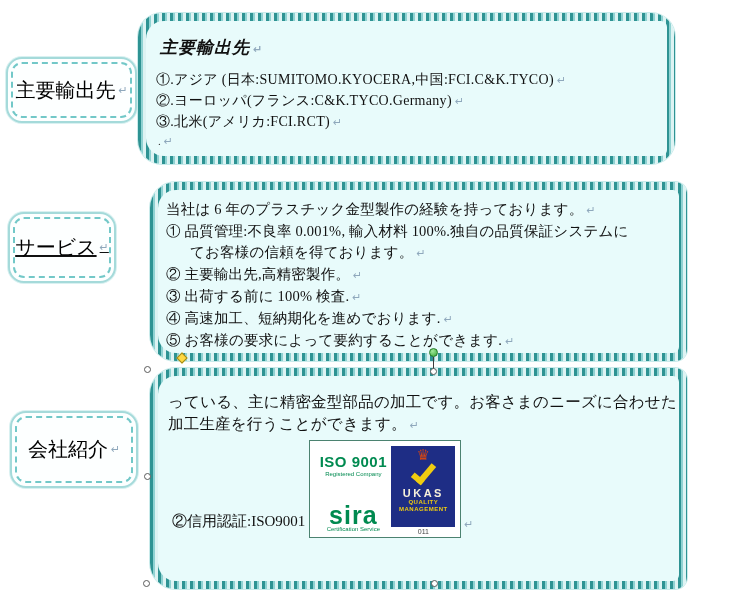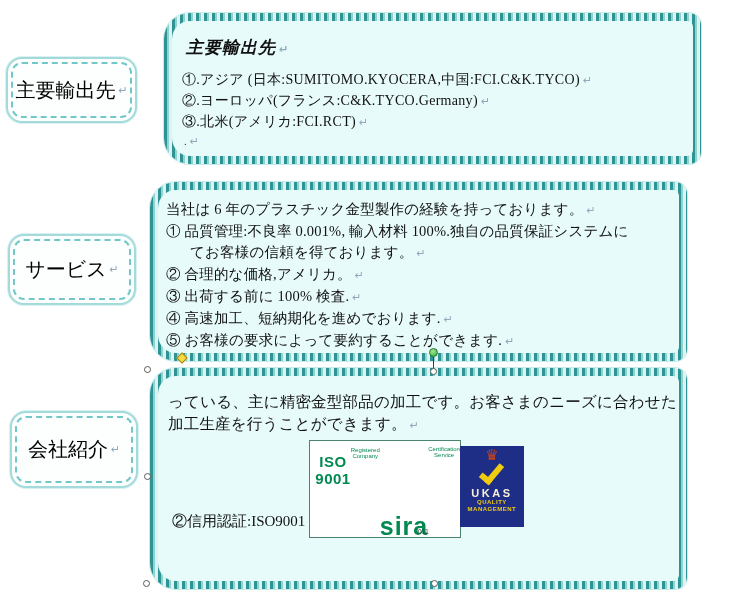--- a/index.html
+++ b/index.html
@@ -14,21 +14,21 @@
     position:absolute; padding:8px;
     border-radius:26px 12px 12px 26px;
     background:repeating-linear-gradient(90deg,#2e9393 0 3px,#8fd2d2 3px 5px,#ddf3f3 5px 8px);
     box-shadow:0 0 0 1px #c9ebeb;
   }
   .inner {
     width:100%; height:100%;
     border-radius:18px 6px 6px 18px;
     background:#e8fbfb;
   }
-  #box1 { left:164px; top:13px;  width:537px; height:151px; }
+  #box1 { left:138px; top:13px;  width:537px; height:151px;border-radius:24px; }
   #box2 { left:150px; top:182px; width:537px; height:179px; }
   #box3 { left:150px; top:368px; width:537px; height:221px; }
 
   #box1 .inner { padding:10px 6px 0 10px; }
   #box2 .inner { padding:9px 4px 0 8px; }
   #box3 .inner { padding:15px 4px 0 10px; }
 
   .line { white-space:pre; }
   .b1-title { font-size:17px; font-weight:bold; font-style:italic; margin:5px 0 11px 4px; letter-spacing:1px; }
   .b1-line { font-size:14px; line-height:20px; letter-spacing:0.3px; }
@@ -46,32 +46,32 @@
   .label-box {
     position:absolute; background:#fdffff; border:2px solid #a5dada;
     border-radius:16px; padding:3px; box-shadow:0 0 0 1px #d9f1f1;
   }
   .label-inner {
     width:100%; height:100%; border:2px dashed #72c8c8; border-radius:11px;
     display:flex; align-items:center; justify-content:center;
     font-family:"Liberation Sans","DejaVu Sans",sans-serif; font-size:20px; color:#000;
   }
   #label1 { left:6px;  top:57px;  width:131px; height:66px; }
-  #label2 { left:8px;  top:234px; width:128px; height:71px; }
+  #label2 { left:8px;  top:212px; width:108px; height:71px;text-decoration:underline; }
   #label3 { left:10px; top:411px; width:128px; height:77px; }
 
   
   .credit-row { display:flex; align-items:flex-end; margin-top:4px; margin-left:2px; }
   .credit { font-size:15px; margin:0 4px 7px 2px; white-space:pre; }
   .logo {
     position:relative; width:152px; height:98px; background:#ffffff;
     border:1px solid #4b8270; padding:5px 5px 0 5px; display:flex; flex-shrink:0;
     font-family:"Liberation Sans","DejaVu Sans",sans-serif;
   }
-  .logo-left { flex:1; text-align:center; color:#008a50; display:flex; flex-direction:row; }
+  .logo-left { flex:1; text-align:center; color:#008a50; display:flex; flex-direction:column; }
   .iso-t  { font-weight:bold; font-size:15px; letter-spacing:0.5px; margin-top:7px; }
   .iso-s  { font-size:6px; margin-top:1px; }
   .sira   { font-weight:bold; font-size:25px; line-height:22px; letter-spacing:1px; margin-top:auto; }
   .sira-s { font-size:6px; margin-bottom:5px; }
   .logo-right {
     width:64px; height:81px; background:#1e2d85; display:flex; flex-direction:column;
     align-items:center; flex-shrink:0;
   }
   .crown { color:#cf4515; font-size:15px; line-height:16px; margin-top:1px; }
   .check { width:13px; height:24px; border-right:6px solid #f0cc10; border-bottom:6px solid #f0cc10; transform:rotate(40deg); margin-top:-3px; }
@@ -131,21 +131,21 @@
       <div class="b1-line line"><span>③.北米(アメリカ:FCI.RCT)</span><span class="ret">↵</span></div>
       <div class="b1-dot line"><span>.</span><span class="ret">↵</span></div>
     </div>
   </div>
 
   <div class="frame" id="box2">
     <div class="inner">
       <div class="b2-line line"><span>当社は 6 年のプラスチック金型製作の経験を持っております。</span><span class="ret">↵</span></div>
       <div class="b2-line line"><span>① 品質管理:不良率 0.001%, 輸入材料 100%.独自の品質保証システムに</span></div>
       <div class="b2-line line indent"><span>てお客様の信頼を得ております。</span><span class="ret">↵</span></div>
-      <div class="b2-line line"><span>② 合理的な価格,アメリカ。</span><span class="ret">↵</span></div>
+      <div class="b2-line line"><span>② 主要輸出先,高精密製作。</span><span class="ret">↵</span></div>
       <div class="b2-line line"><span>③ 出荷する前に 100% 検査.</span><span class="ret">↵</span></div>
       <div class="b2-line line"><span>④ 高速加工、短納期化を進めでおります.</span><span class="ret">↵</span></div>
       <div class="b2-line line"><span>⑤ お客様の要求によって要約することができます.</span><span class="ret">↵</span></div>
     </div>
   </div>
 
   <div class="frame" id="box3">
     <div class="inner">
       <div class="b3-line line"><span>っている、主に精密金型部品の加工です。お客さまのニーズに合わせた</span></div>
       <div class="b3-line line"><span>加工生産を行うことができます。</span><span class="ret">↵</span></div>

